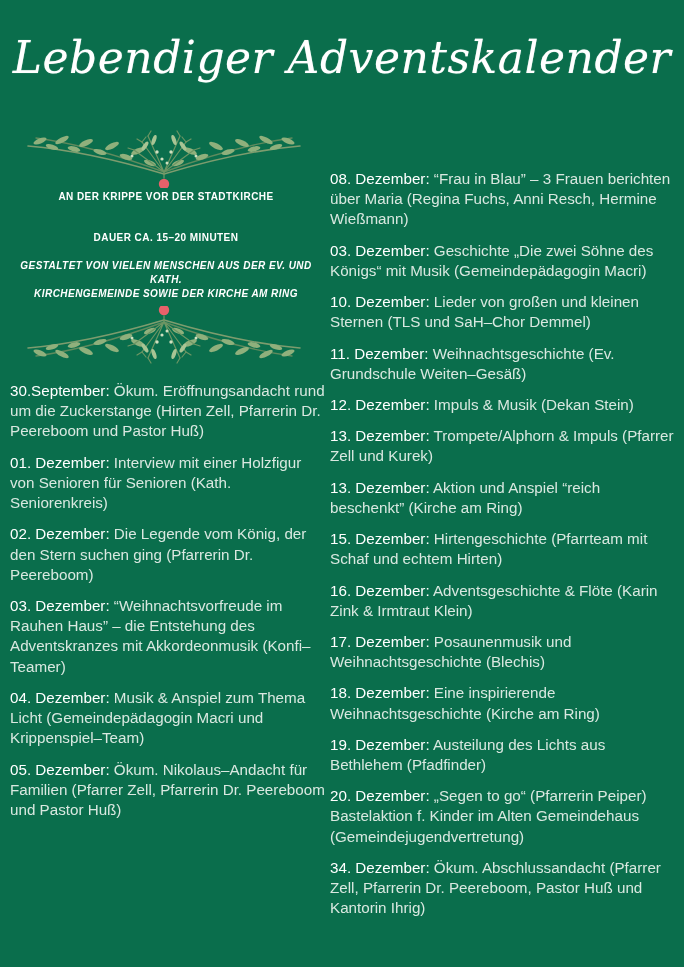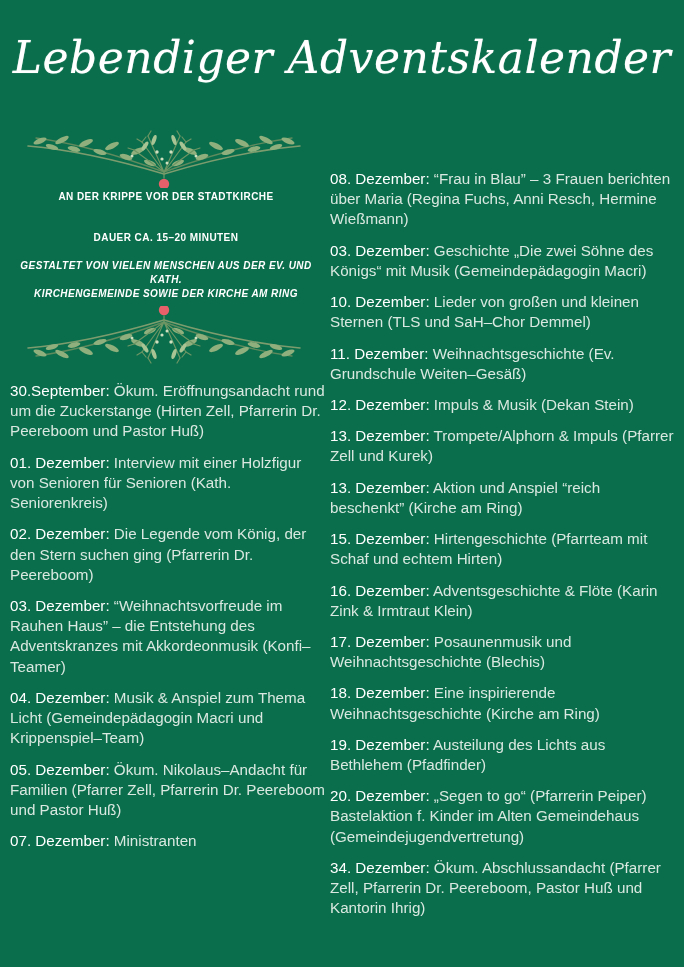--- a/index.html
+++ b/index.html
@@ -227,21 +227,20 @@
     </svg>
   </div>
 
   <div class="col col-left">
     <p class="entry"><span class="date">30.September:</span><span class="desc"> Ökum. Eröffnungsandacht rund um die Zuckerstange (Hirten Zell, Pfarrerin Dr. Peereboom und Pastor Huß)</span></p>
     <p class="entry"><span class="date">01. Dezember:</span><span class="desc"> Interview mit einer Holzfigur von Senioren für Senioren (Kath. Seniorenkreis)</span></p>
     <p class="entry"><span class="date">02. Dezember:</span><span class="desc"> Die Legende vom König, der den Stern suchen ging (Pfarrerin Dr. Peereboom)</span></p>
     <p class="entry"><span class="date">03. Dezember:</span><span class="desc"> “Weihnachtsvorfreude im Rauhen Haus” – die Entstehung des Adventskranzes mit Akkordeonmusik (Konfi–Teamer)</span></p>
     <p class="entry"><span class="date">04. Dezember:</span><span class="desc"> Musik &amp; Anspiel zum Thema Licht (Gemeindepädagogin Macri und Krippenspiel–Team)</span></p>
     <p class="entry"><span class="date">05. Dezember:</span><span class="desc"> Ökum. Nikolaus–Andacht für Familien (Pfarrer Zell, Pfarrerin Dr. Peereboom und Pastor Huß)</span></p>
-    <p class="entry"><span class="date">07. Dezember:</span><span class="desc"> Ministranten</span></p>
   </div>
 
   <div class="col col-right">
     <p class="entry"><span class="date">08. Dezember:</span><span class="desc"> “Frau in Blau” – 3 Frauen berichten über Maria (Regina Fuchs, Anni Resch, Hermine Wießmann)</span></p>
     <p class="entry"><span class="date">03. Dezember:</span><span class="desc"> Geschichte „Die zwei Söhne des Königs“ mit Musik (Gemeindepädagogin Macri)</span></p>
     <p class="entry"><span class="date">10. Dezember:</span><span class="desc"> Lieder von großen und kleinen Sternen (TLS und SaH–Chor Demmel)</span></p>
     <p class="entry"><span class="date">11. Dezember:</span><span class="desc"> Weihnachtsgeschichte (Ev. Grundschule Weiten–Gesäß)</span></p>
     <p class="entry"><span class="date">12. Dezember:</span><span class="desc"> Impuls &amp; Musik (Dekan Stein)</span></p>
     <p class="entry"><span class="date">13. Dezember:</span><span class="desc"> Trompete/Alphorn &amp; Impuls (Pfarrer Zell und Kurek)</span></p>
     <p class="entry"><span class="date">13. Dezember:</span><span class="desc"> Aktion und Anspiel “reich beschenkt” (Kirche am Ring)</span></p>

